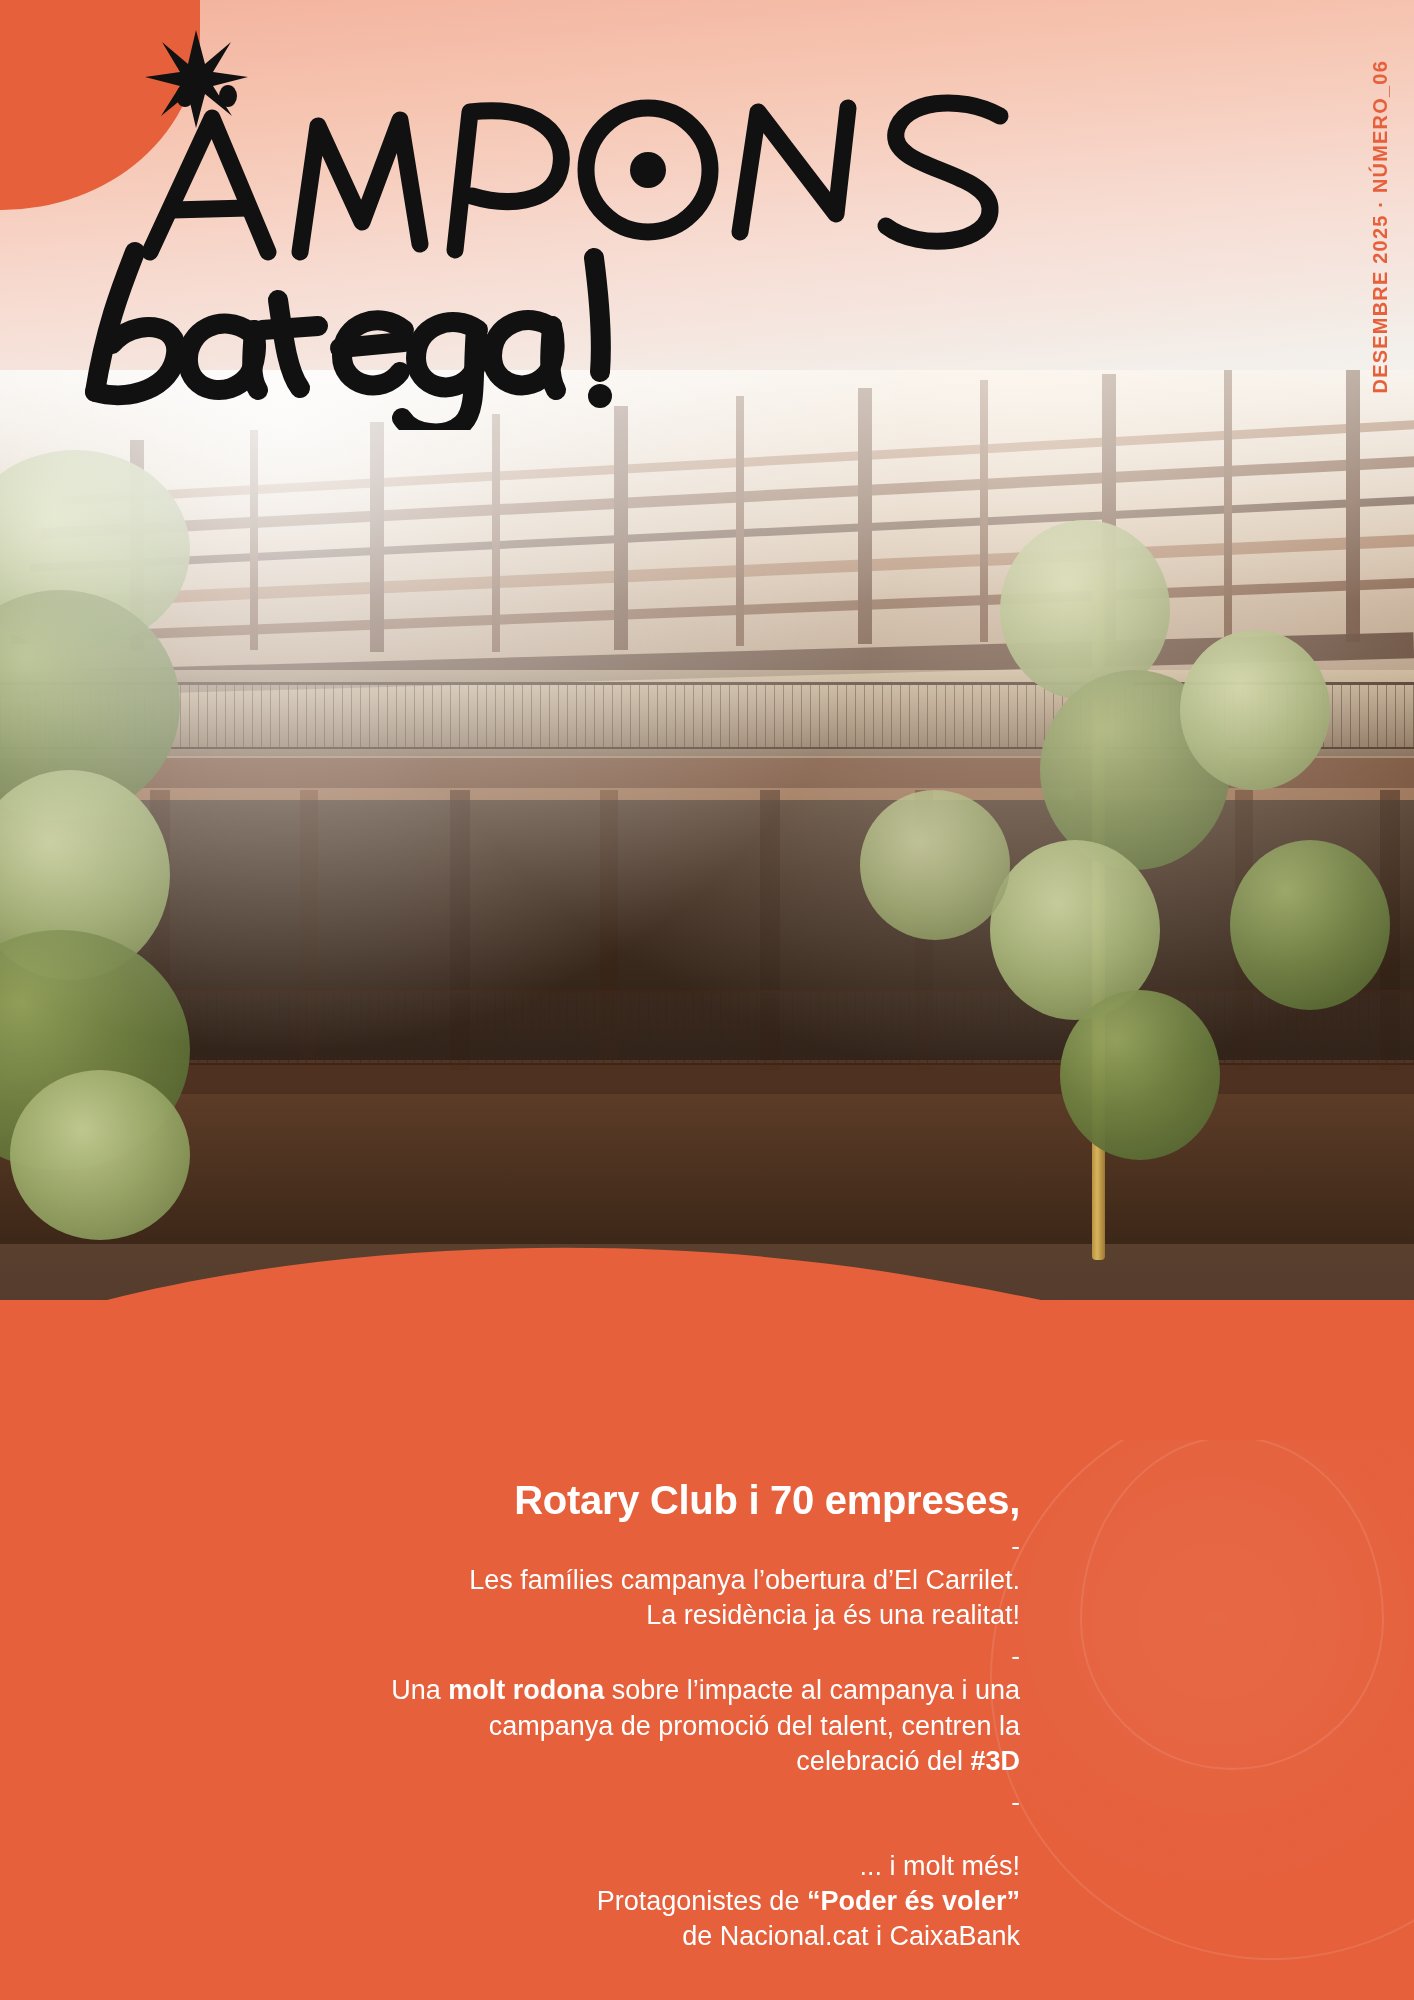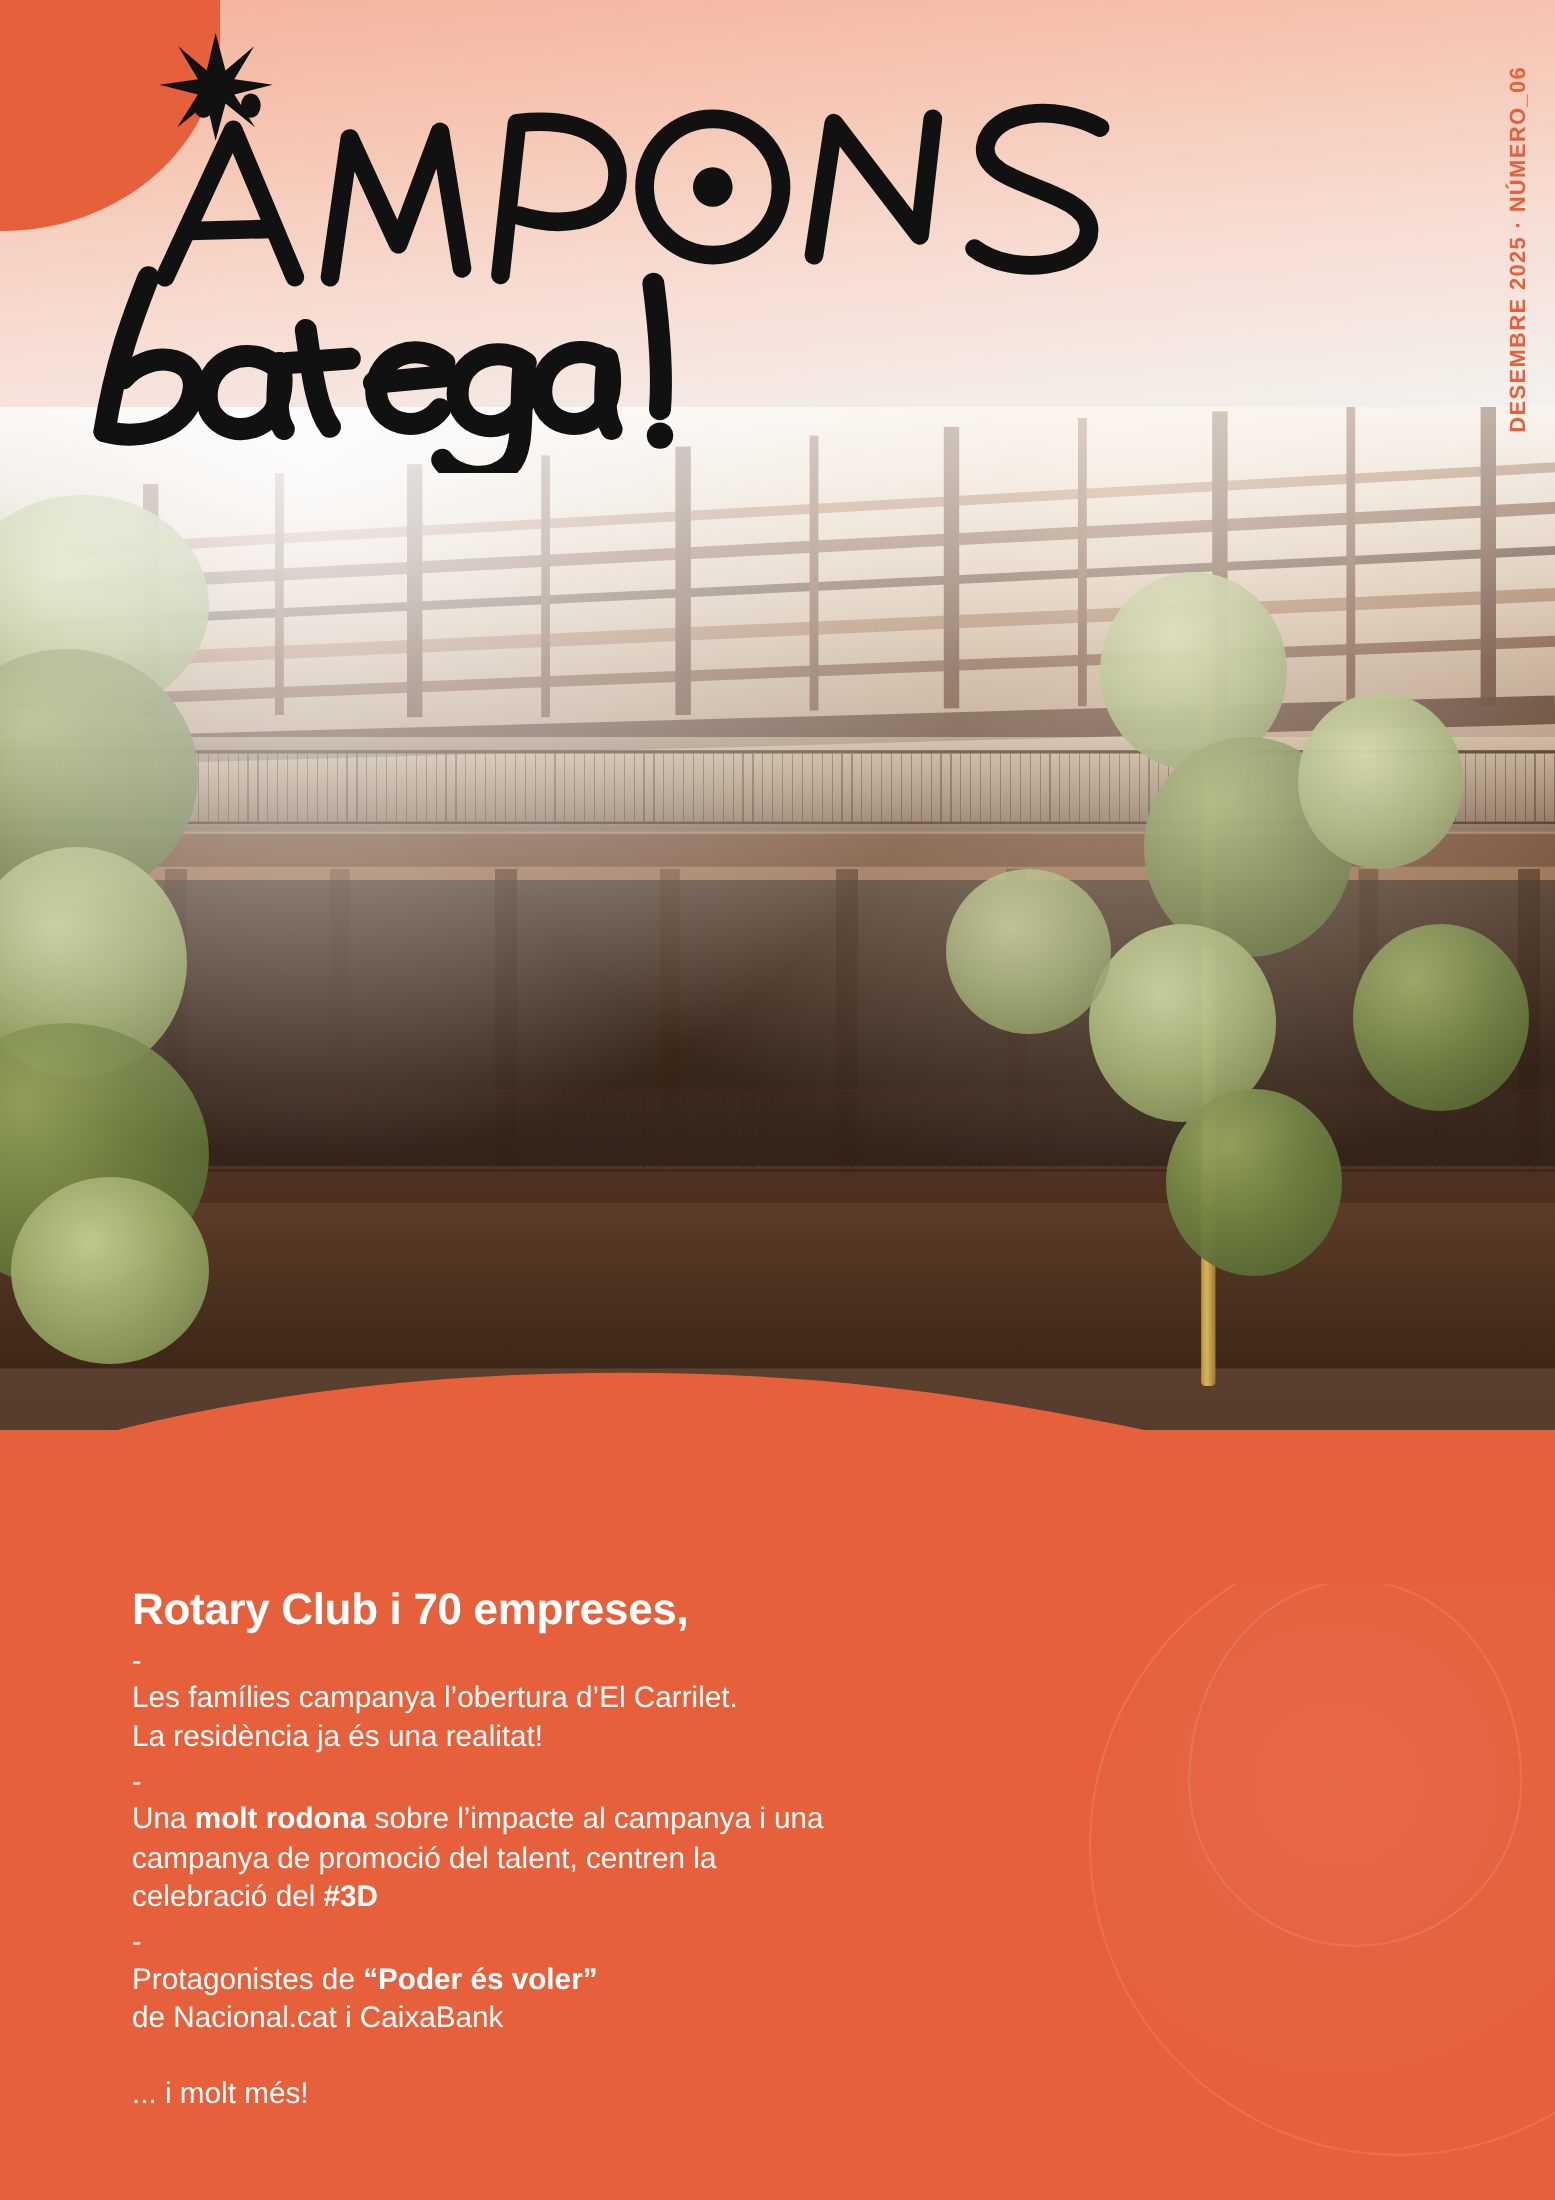--- a/index.html
+++ b/index.html
@@ -183,23 +183,24 @@
     letter-spacing: 1.2px;
     writing-mode: vertical-rl;
     transform: rotate(180deg);
     white-space: nowrap;
   }
 
   
   .cover-text {
     position: absolute;
     left: 120px;
-    bottom: 79px;
+    bottom: 46px;
     width: 900px;
     color: #ffffff;
+    text-align: right;
   }
   .headline {
     font-size: 40px;
     font-weight: bold;
     line-height: 1.16;
     letter-spacing: -0.3px;
     margin: 0 0 6px 0;
   }
   .rule {
     font-size: 26px;
@@ -363,21 +364,21 @@
     <div class="rule">-</div>
 
     <p class="blurb">
       <span>Una </span><b>molt rodona</b><span> sobre l’impacte al campanya i una</span><br>
       <span>campanya de promoció del talent, centren la</span><br>
       <span>celebració del </span><b>#3D</b>
     </p>
 
     <div class="rule">-</div>
 
+    <p class="blurb more">... i molt més!</p>
+
     <p class="blurb">
       <span>Protagonistes de </span><b>“Poder és voler”</b><br>
       <span>de Nacional.cat i CaixaBank</span>
     </p>
-
-    <p class="blurb more">... i molt més!</p>
   </div>
 
 </div>
 
 </body></html>

